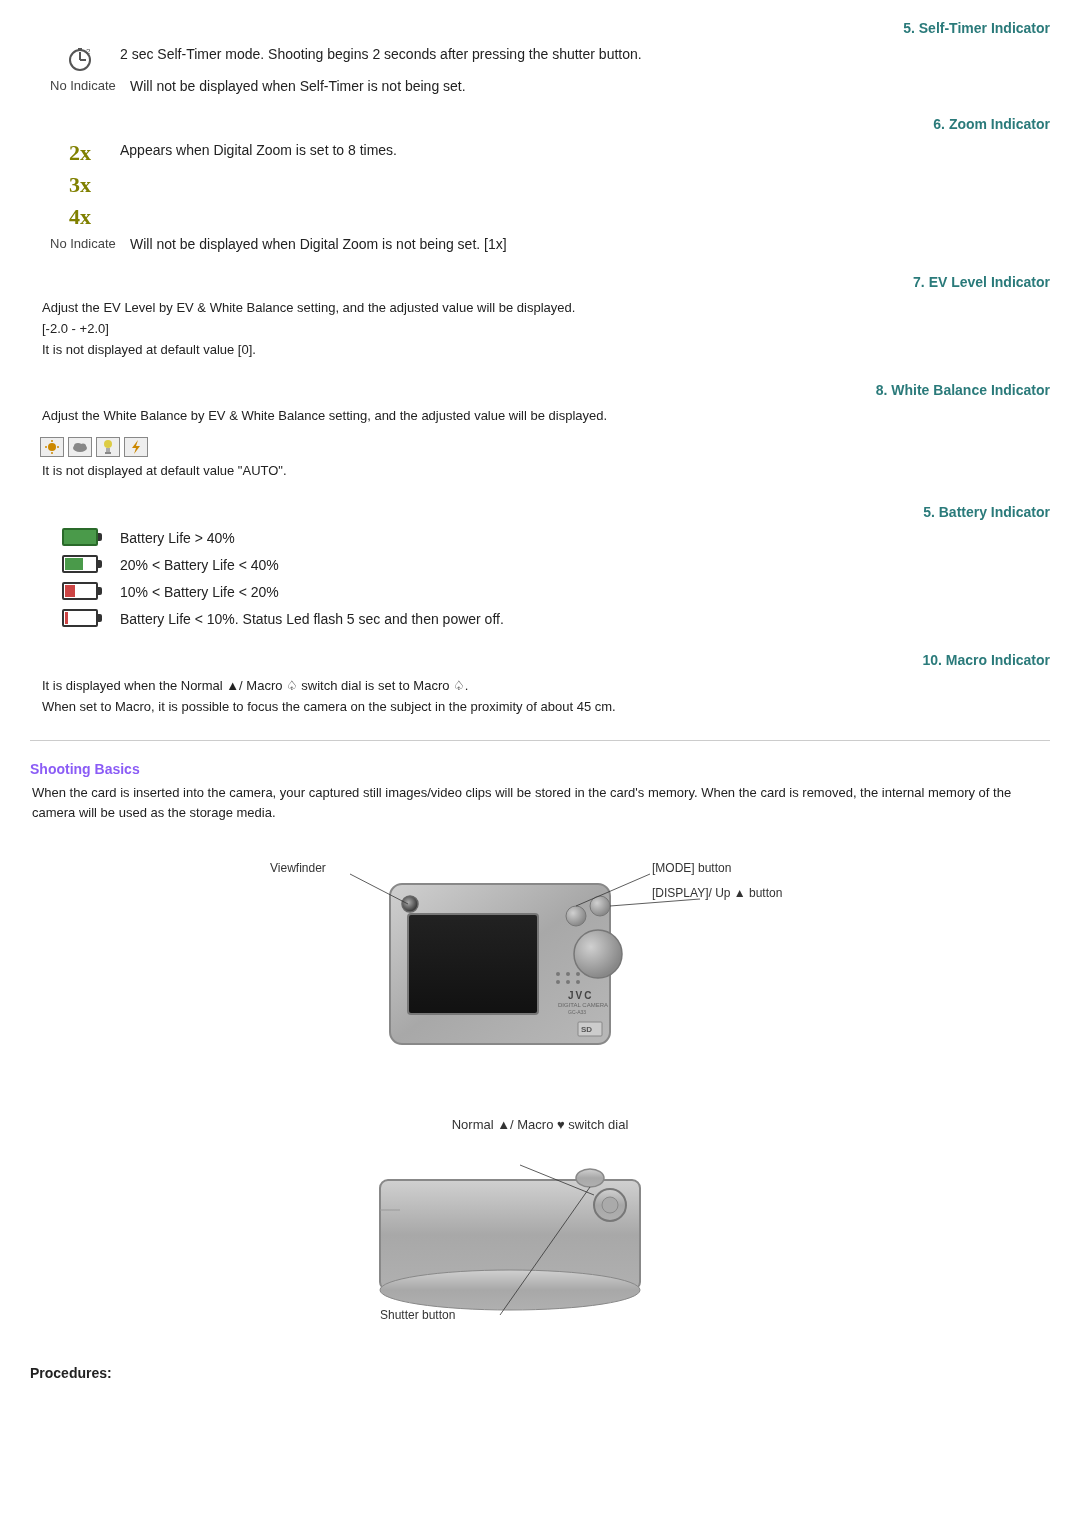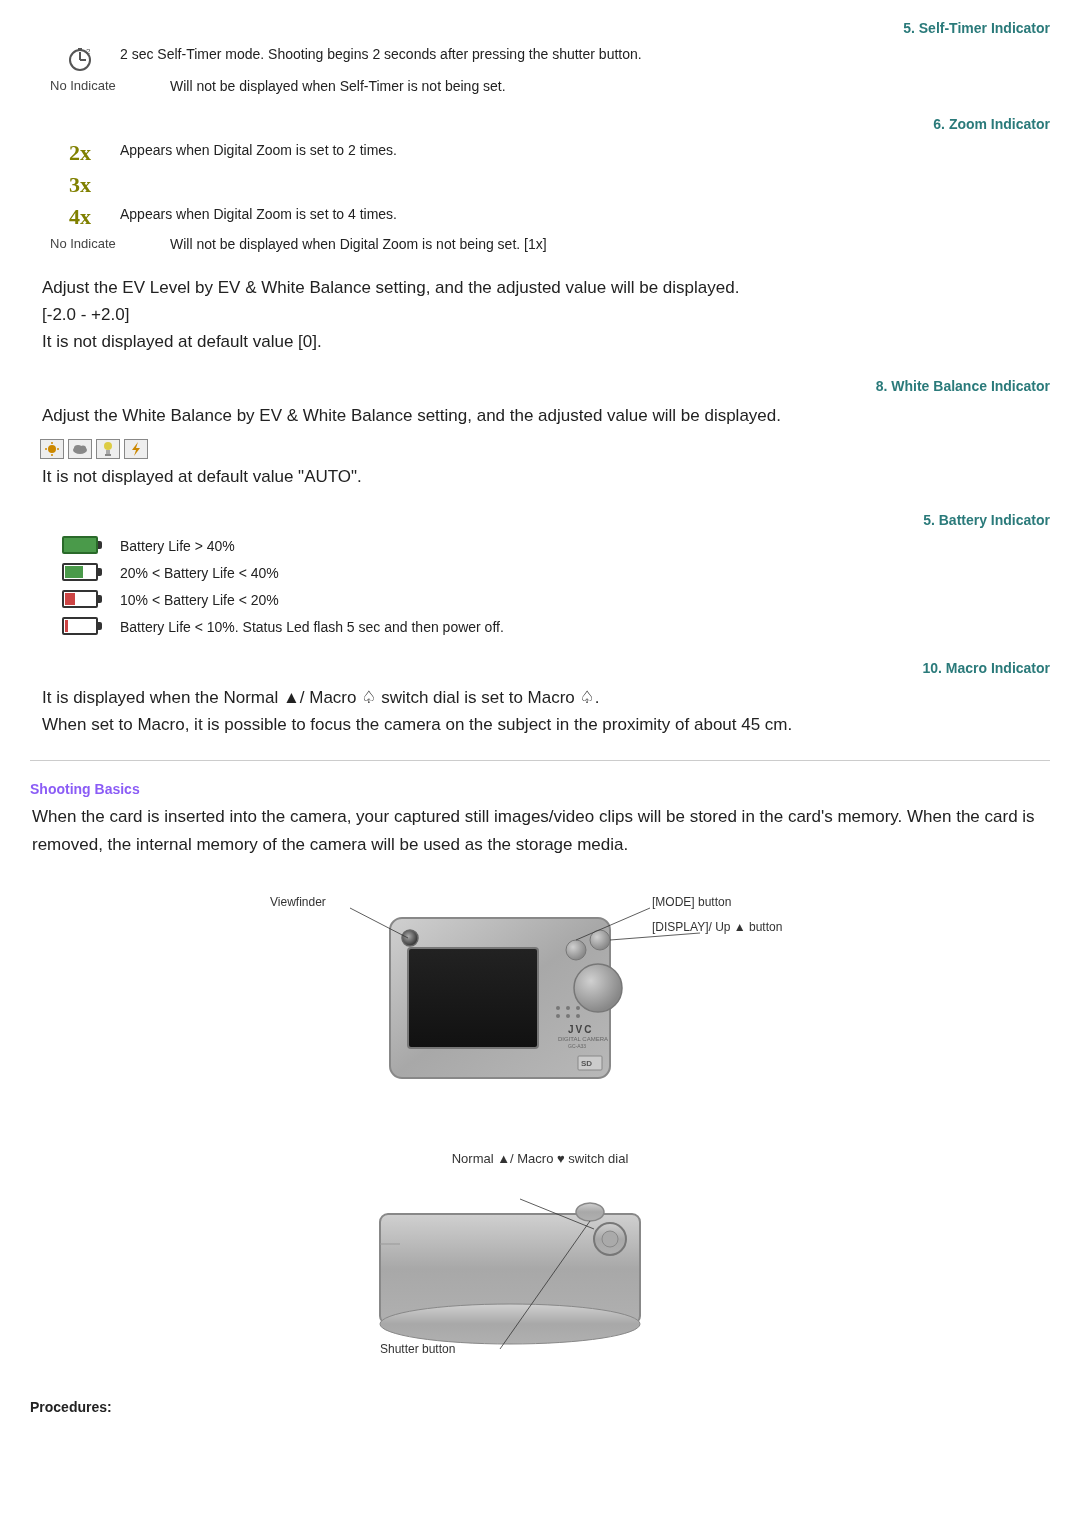--- a/index.html
+++ b/index.html
@@ -36,21 +36,20 @@
       margin-right: 10px;
     }
     .item-text {
       flex: 1;
       line-height: 1.5;
     }
     .no-indicate-row {
       display: flex;
       margin-bottom: 6px;
       padding-left: 10px;
-      gap: 40px;
     }
     .no-indicate-label {
       min-width: 80px;
       font-size: 13px;
       color: #444;
     }
     .no-indicate-text {
       flex: 1;
     }
     
@@ -123,21 +122,21 @@
       font-size: 9px;
       background: #eee;
     }
     .shooting-basics-title {
       color: #8b5cf6;
       font-weight: bold;
       font-size: 14px;
       margin-bottom: 6px;
     }
     .para-text {
-      font-size: 17px;
+      font-size: 13px;
       line-height: 1.6;
       margin-bottom: 10px;
       padding-left: 2px;
     }
     .procedures-title {
       font-weight: bold;
       font-size: 14px;
       margin-top: 18px;
     }
     hr.section-divider {
@@ -178,41 +177,41 @@
   </div>
 </div>
 
 <div class="section">
   <div class="section-title blue">6. Zoom Indicator</div>
   <div class="section-body">
     <div class="item-row">
       <div class="item-icon">
         <span class="zoom-num">2x</span>
       </div>
-      <div class="item-text">Appears when Digital Zoom is set to 2 times.</div>
+      <div class="item-text">Appears when Digital Zoom is set to 8 times.</div>
     </div>
     <div class="item-row">
       <div class="item-icon">
         <span class="zoom-num">3x</span>
       </div>
     </div>
     <div class="item-row">
       <div class="item-icon">
         <span class="zoom-num">4x</span>
       </div>
-      <div class="item-text">Appears when Digital Zoom is set to 4 times.</div>
     </div>
     <div class="no-indicate-row">
       <div class="no-indicate-label">No Indicate</div>
       <div class="no-indicate-text">Will not be displayed when Digital Zoom is not being set. [1x]</div>
     </div>
   </div>
 </div>
 
 <div class="section">
+  <div class="section-title blue">7. EV Level Indicator</div>
   <div class="section-body">
     <div class="para-text">
       Adjust the EV Level by EV &amp; White Balance setting, and the adjusted value will be displayed.<br>
       [-2.0 - +2.0]<br>
       It is not displayed at default value [0].
     </div>
   </div>
 </div>
 
 <div class="section">

